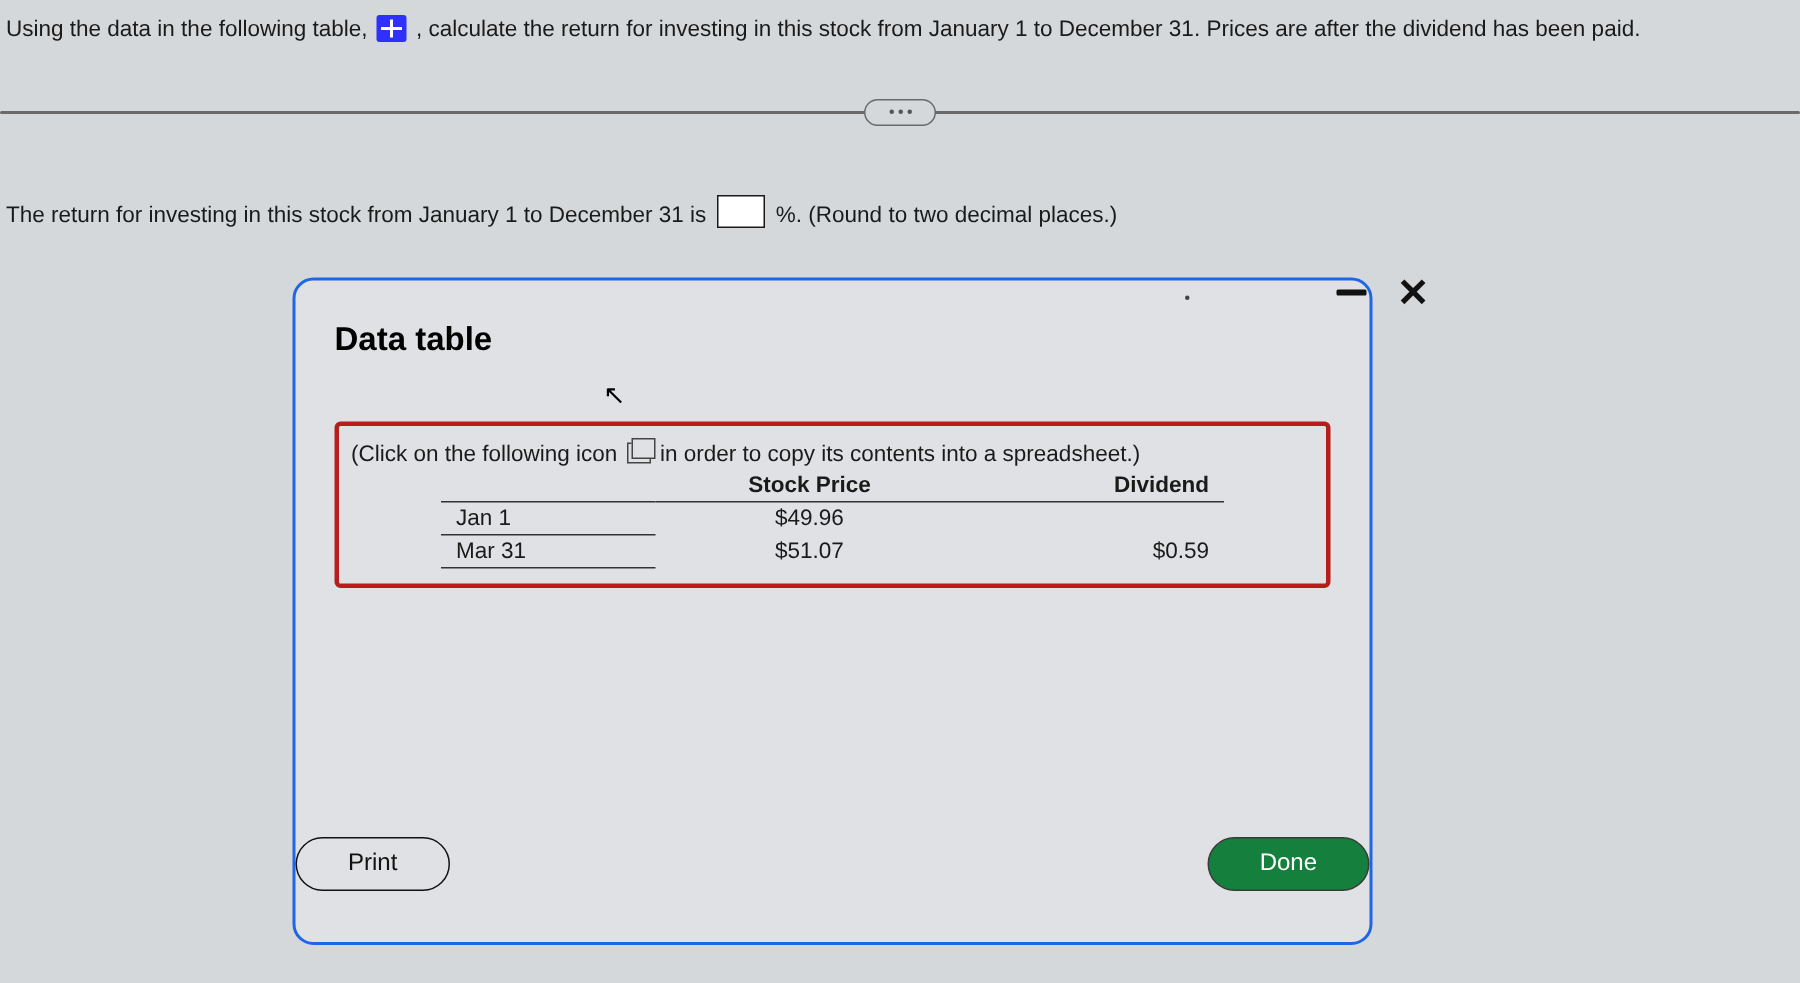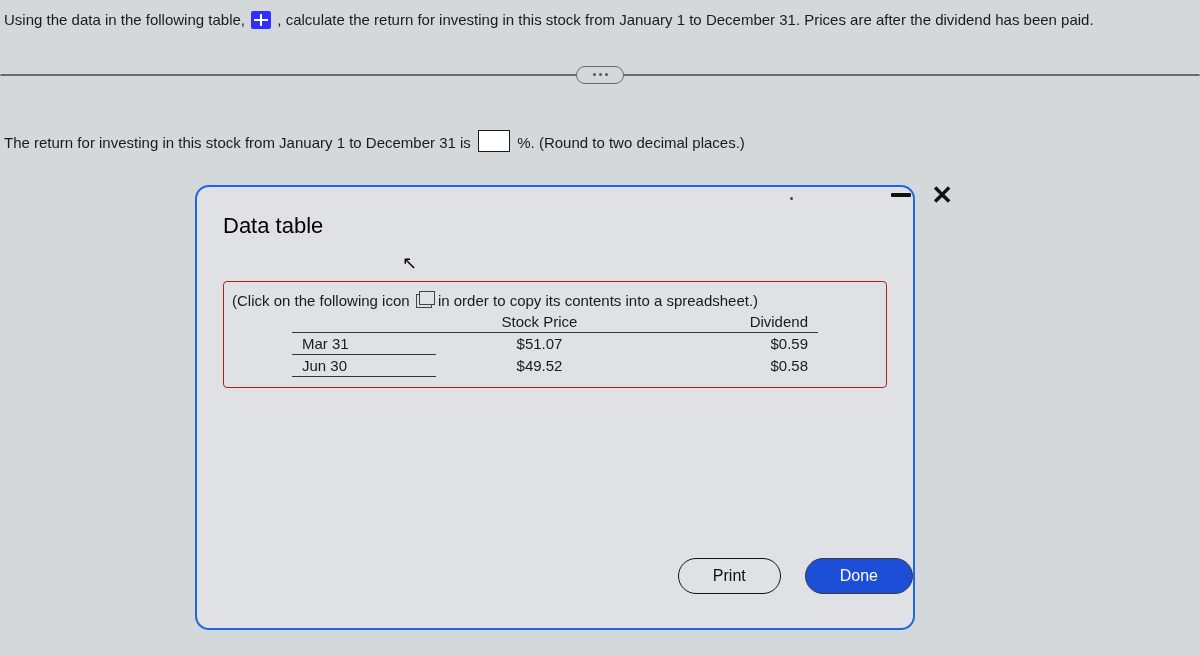--- a/index.html
+++ b/index.html
@@ -11,37 +11,37 @@
 .table-icon::after{left:3px;right:3px;top:8px;height:2px}
 .hr-box{margin-top:30px;border:1px solid #6a6a6a;border-radius:6px;position:relative;height:0}
 .tab-handle{position:absolute;top:-9px;left:50%;transform:translateX(-50%);width:46px;height:16px;border:1px solid #6a6a6a;border-radius:9px;background:#d5d8db;display:flex;align-items:center;justify-content:center;gap:3px}
 .tab-handle span{width:3px;height:3px;border-radius:50%;background:#555}
 .answer-line{margin-top:54px;padding:0 4px;font-size:15px}
 .ans-input{display:inline-block;width:30px;height:20px;border:1.5px solid #1a1a1a;background:#fff;vertical-align:-4px;margin:0 3px}
 .modal{position:absolute;left:195px;top:185px;width:720px;height:445px;border:2px solid #1e66e5;border-radius:14px;background:#dfe1e4;box-sizing:border-box;padding:26px 26px 20px 26px}
 .modal-controls{position:absolute;top:-5px;right:-40px;display:flex;gap:20px;align-items:center}
 .min-icon{width:20px;height:4px;background:#111;border-radius:1px}
 .close-x{font-size:26px;font-weight:bold;color:#111;line-height:1}
-.modal-title{font-size:22px;font-weight:normal;color:#000;margin-bottom:42px}
+.modal-title{font-size:22px;font-weight:bold;color:#000;margin-bottom:42px}
 .cursor{position:absolute;top:65px;left:205px;font-size:18px;color:#000}
-.hint{font-size:15px;border:1px solid #b91c1c;border-radius:4px;padding:10px 8px 0 8px}
+.hint{font-size:15px;border:3px solid #b91c1c;border-radius:4px;padding:10px 8px 0 8px}
 .copy-icon{display:inline-block;width:14px;height:12px;border:1px solid #444;position:relative;vertical-align:-2px;background:#dfe1e4;margin:0 2px}
 .copy-icon::after{content:"";position:absolute;right:-4px;top:-4px;width:14px;height:12px;border:1px solid #444;background:#dfe1e4}
 .tbl-wrap{margin:2px 60px 0 60px;border-left:0;border-right:0}
 table{border-collapse:collapse;width:100%;font-size:15px}
 td,th{padding:2px 10px;border:none}
-.tbl-head th{border-bottom:1.5px solid #333;font-weight:normal}
+.tbl-head th{border-bottom:1.5px solid #333;font-weight:bold}
 .tbl-row td.date{border-bottom:1px solid #333;width:120px}
 .tbl-last td{border-top:0}
 .col-price{text-align:center;width:180px}
 .col-div{text-align:right;width:150px}
-.btns{position:absolute;bottom:34px;left:0;right:0;display:flex;justify-content:flex-end;gap:24px}
+.btns{position:absolute;bottom:34px;left:0;right:0;display:flex;justify-content:space-between;gap:24px}
 .btn{font-size:16px;padding:8px 34px;border-radius:22px;border:1.5px solid #111;cursor:pointer}
 .btn-print{background:transparent;color:#111}
-.btn-done{background:#1d4ed8;color:#fff;border-color:#3a3a3a}
+.btn-done{background:#15803d;color:#fff;border-color:#3a3a3a}
 .little-dot{position:absolute;top:10px;right:120px;width:3px;height:3px;background:#444;border-radius:50%}
 </style>
 </head>
 <body>
 
 <div class="page">
 
   <div class="q-text">
     <span>Using the data in the following table,</span>
     <span class="table-icon"></span>
@@ -79,28 +79,28 @@
 
       <div class="tbl-wrap">
         <table>
           <tbody>
               <tr class="tbl-head">
             <th></th>
             <th class="col-price">Stock Price</th>
             <th class="col-div">Dividend</th>
           </tr>
           <tr class="tbl-row">
+            <td class="date">Jan 1</td>
+            <td class="col-price">$49.96</td>
+            <td class="col-div"></td>
+          </tr>
+          <tr class="tbl-row">
             <td class="date">Mar 31</td>
             <td class="col-price">$51.07</td>
             <td class="col-div">$0.59</td>
-          </tr>
-          <tr class="tbl-row">
-            <td class="date">Jun 30</td>
-            <td class="col-price">$49.52</td>
-            <td class="col-div">$0.58</td>
           </tr>
         </tbody>
           </table>
       </div>
       <div style="height:10px"></div>
     </div>
 
     <div class="btns">
       <button class="btn btn-print">Print</button>
       <button class="btn btn-done">Done</button>

